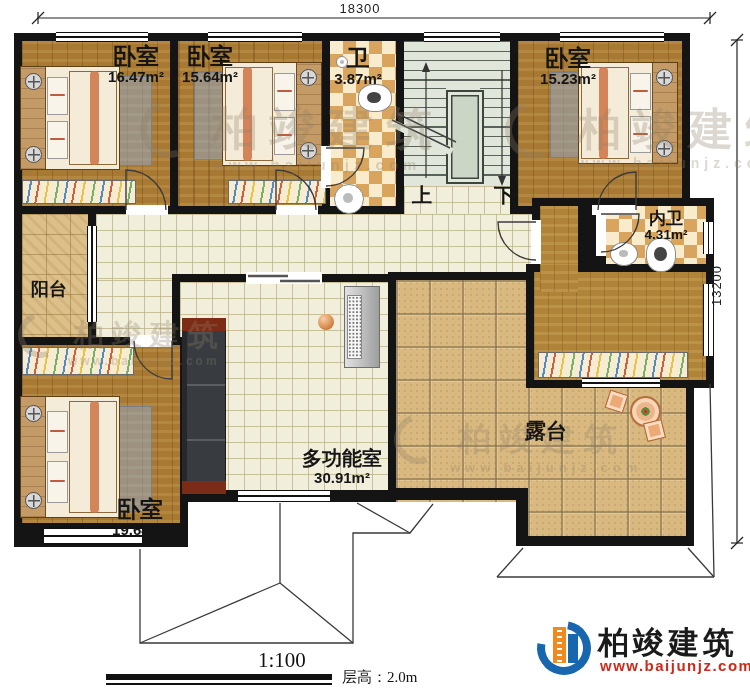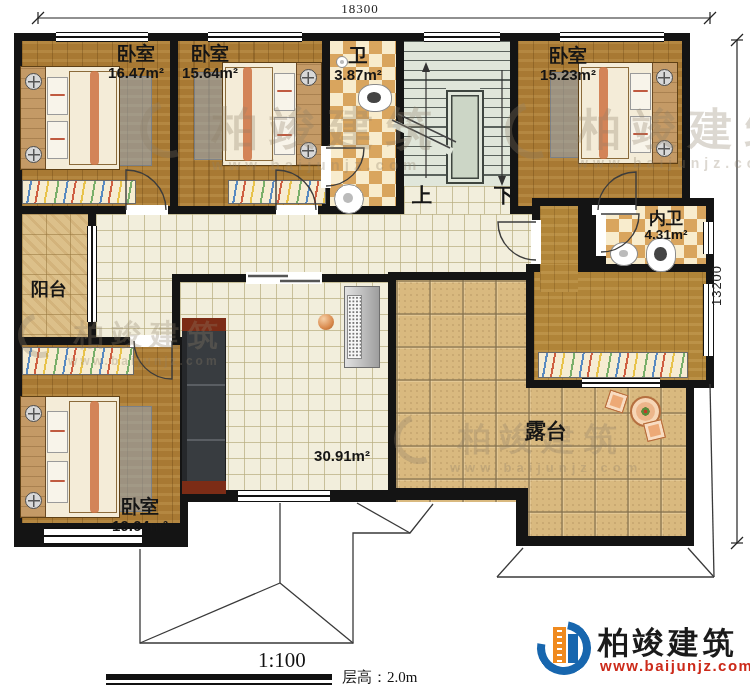--- a/index.html
+++ b/index.html
@@ -74,21 +74,21 @@
   .ttable:before{content:"";position:absolute;left:9px;top:9px;width:9px;height:9px;border-radius:50%;
         background:radial-gradient(#c03a2a 1.5px,#5a8a3a 2px 4px,transparent 4.5px);}
   .toilet{position:absolute;background:#fff;border:1.5px solid #8a8a8a;border-radius:45%;}
   .toilet:before{content:"";position:absolute;left:25%;top:25%;width:45%;height:45%;border-radius:50%;background:#444;}
   .sink{position:absolute;background:#fff;border:1.5px solid #8a8a8a;border-radius:50%;}
   .sink:before{content:"";position:absolute;left:30%;top:30%;width:35%;height:35%;border-radius:50%;background:#bbb;}
   .well{position:absolute;background:#ccd6c6;border:2px solid #3e453f;
         box-shadow:inset 0 0 0 3px #e0e6da,inset 0 0 0 4.5px #3e453f;}
   
   .lbl{position:absolute;text-align:center;color:#151515;z-index:30;line-height:1.08;}
-  .lbl .nm{font-weight:700;font-size:19px;}
+  .lbl .nm{font-weight:700;font-size:23px;}
   .lbl .ar{font-weight:600;font-size:15px;}
   .lbl-sm .nm{font-size:17px;}.lbl-sm .ar{font-size:13.5px;}
   .stairlbl{position:absolute;font-weight:700;font-size:20px;color:#151515;z-index:30;}
   .dimtxt{position:absolute;font-size:13px;color:#222;z-index:45;letter-spacing:1px;}
   .wm{position:absolute;opacity:.3;color:#8f8069;z-index:26;pointer-events:none;white-space:nowrap;}
   .wm .row{display:flex;align-items:center;}
   .wm .swirl{width:44px;height:44px;border-radius:50%;border:7px solid currentColor;
         border-top-color:transparent;border-right-color:transparent;transform:rotate(25deg);flex:0 0 auto;}
   .wm .big{font-weight:800;letter-spacing:12px;margin-left:14px;}
   .wm .url{font-weight:700;letter-spacing:5px;margin-left:72px;margin-top:-4px;}
@@ -289,20 +289,21 @@
     <div class="ar">4.31m²</div>
   </div>
   <div class="lbl" style="left:22px;top:280px;width:54px;">
     <div class="nm" style="font-size:18px;">阳台</div>
   </div>
   <div class="lbl" style="left:102px;top:497px;width:76px;">
     <div class="nm">卧室</div>
     <div class="ar">19.64m²</div>
   </div>
   <div class="lbl" style="left:290px;top:448px;width:104px;">
+    <div class="nm" style="font-size:20px;">多功能室</div>
     <div class="ar">30.91m²</div>
   </div>
   <div class="lbl" style="left:515px;top:420px;width:62px;">
     <div class="nm" style="font-size:21px;">露台</div>
   </div>
   <div class="stairlbl" style="left:412px;top:182px;">上</div>
   <div class="stairlbl" style="left:494px;top:182px;">下</div>
 
   <div class="wm" style="left:140px;top:98px;">
     <div class="row">
@@ -326,21 +327,21 @@
     <div class="url" style="font-size:12px;margin-left:50px;letter-spacing:3px;">www.baijunjz.com</div>
   </div>
   <div class="wm" style="left:394px;top:414px;">
     <div class="row">
         <div class="swirl" style="width:38px;height:38px;border-width:6px;"></div>
       <div class="big" style="font-size:33px;letter-spacing:9px;">柏竣建筑</div>
       </div>
     <div class="url" style="font-size:13px;margin-left:56px;">www.baijunjz.com</div>
   </div>
 
-  <div class="dimtxt" style="left:330px;top:1px;width:60px;text-align:center;font-family:Liberation Serif, serif;">18300</div>
+  <div class="dimtxt" style="left:330px;top:1px;width:60px;text-align:center;">18300</div>
   <div class="dimtxt" style="left:686px;top:278px;width:60px;text-align:center;transform:rotate(-90deg);">13200</div>
 
   <div class="tb" style="left:258px;top:648px;font-size:21px;">1:100</div>
   <div class="tb" style="left:106px;top:674px;width:226px;height:6px;background:#111;"></div>
   <div class="tb" style="left:106px;top:683px;width:226px;height:1.5px;background:#111;"></div>
   <div class="tb" style="left:342px;top:668px;font-size:15px;">
     <span>层高：</span><span>2.0m</span>
   </div>
 
   <div class="logo-mark" style="left:536px;top:620px;">

